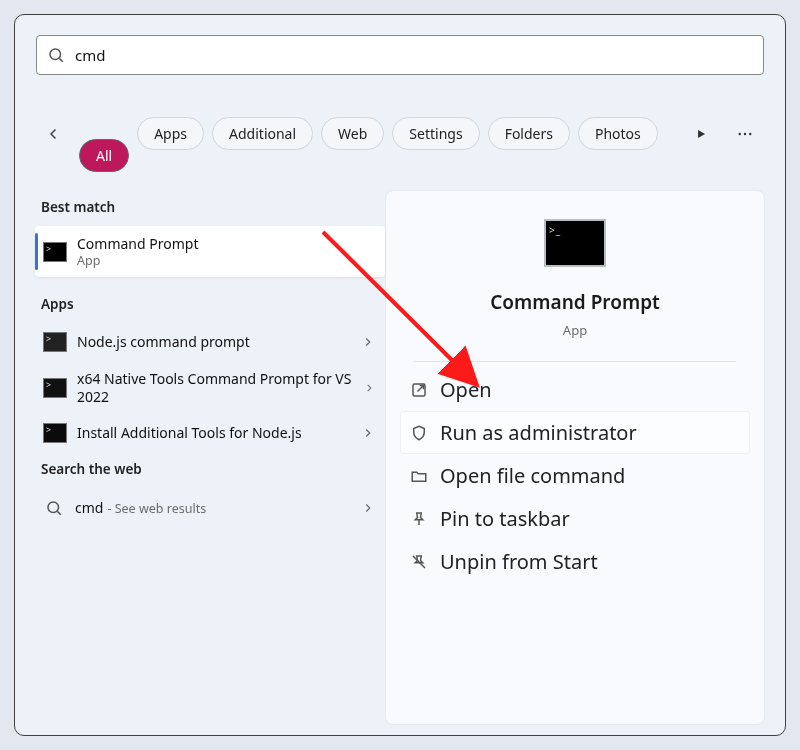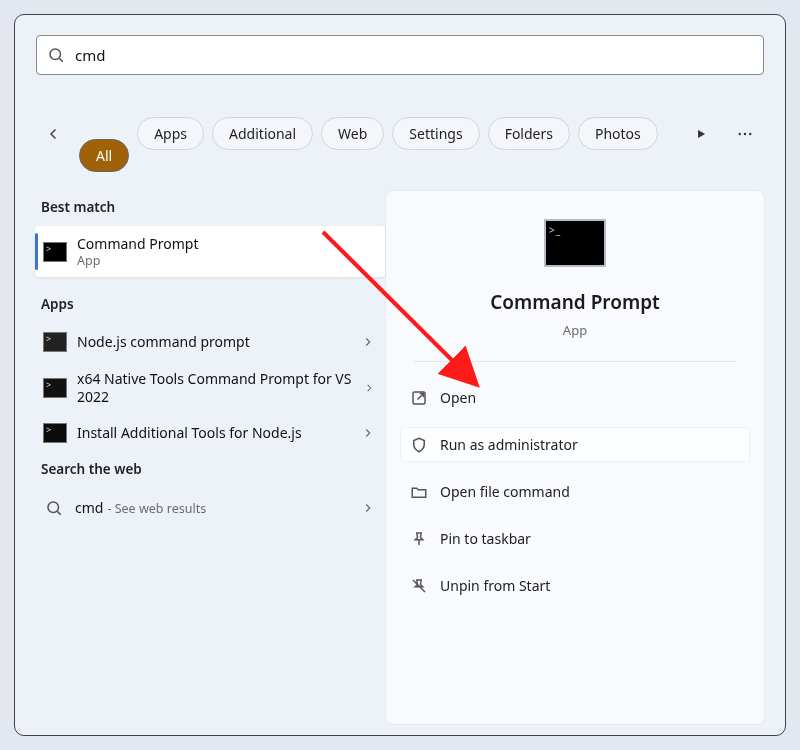--- a/index.html
+++ b/index.html
@@ -40,21 +40,21 @@
   .pill {
     border: 1px solid #d0d5de;
     background: #f4f6fa;
     border-radius: 999px;
     padding: 6px 16px;
     font-size: 14px;
     color: #222;
     cursor: pointer;
     white-space: nowrap;
   }
-  .pill.active { background: #a16207; color: #fff; border-color: #5f6670; margin-top: 44px; }
+  .pill.active { background: #be185d; color: #fff; border-color: #5f6670; margin-top: 44px; }
   .filter-spacer { flex: 1; }
   .tool-btn { width: 36px; height: 36px; display:flex; align-items:center; justify-content:center; color:#333; border-radius:6px; }
 
   
   .columns { display: flex; flex: 1; gap: 0; min-height: 0; }
 
   
   .left { flex: 1; min-width: 0; }
   .sect-head { font-size: 13.5px; font-weight: 600; color: #222; margin: 8px 0 10px 6px; }
 
@@ -101,22 +101,22 @@
     position:relative; margin-bottom: 22px;
   }
   .big-thumb::before{ content:">_"; color:#ccc; font-size:10px; position:absolute; top:2px; left:3px; letter-spacing:1px;}
   .detail-title { font-size: 19px; font-weight:600; color:#1b1b1b; }
   .detail-sub { font-size: 13px; color:#6c6c6c; margin: 6px 0 22px; }
   .detail-sep { width: 92%; height:1px; background:#e2e6ec; margin-bottom:6px; }
 
   .action-list { width: 100%; }
   .action {
     display:flex; align-items:center; gap:12px;
-    padding: 8px 10px; font-size:14px; color:#222;
-    border-radius:4px; cursor:pointer;margin-top:12px;
+    padding: 8px 10px; font-size:20px; color:#222;
+    border-radius:4px; cursor:pointer;
   }
   .action.hi { background:#fcfdff; box-shadow: 0 0 0 1px #eef1f6 inset; }
   .action .ic { width:18px; height:18px; color:#555; flex:none; }
 
   
   .arrow-overlay {
     position: fixed; pointer-events: none;
     left: 0; top: 0;
   }
 

